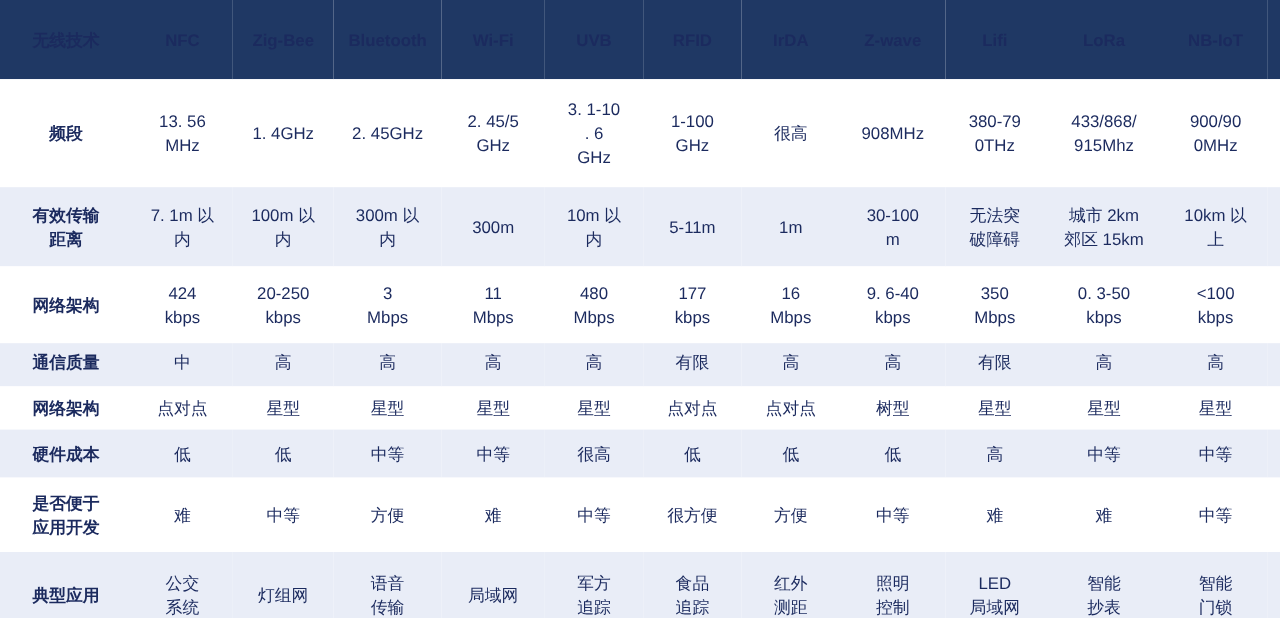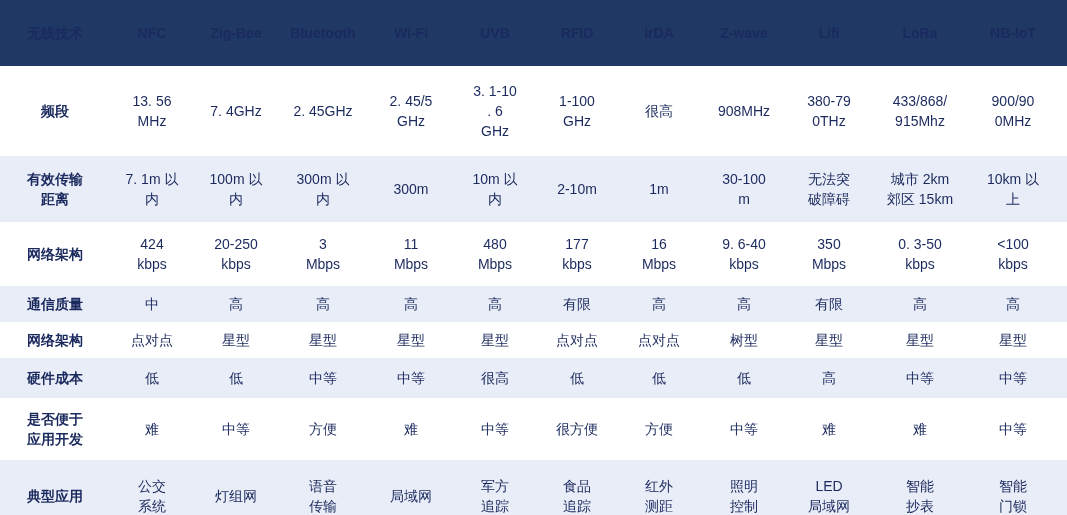--- a/index.html
+++ b/index.html
@@ -39,21 +39,21 @@
   thead th.first-col {
     font-size: 15px;
   }
   tbody td.first-col {
     font-weight: bold;
     color: #1b2a5e;
   }
   tbody tr.band td { height: 86px; }
   tbody tr.dist td { height: 62px; }
   tbody tr.speed td { height: 60px; }
-  tbody tr.quality td { height: 32px; }
+  tbody tr.quality td { height: 32px; font-family: Liberation Serif, serif; }
   tbody tr.arch td { height: 32px; }
   tbody tr.cost td { height: 36px; margin-top: 44px; }
   tbody tr.dev td { height: 58px; }
   tbody tr.app td { height: 68px; }
 
   tr.shade-a td { background: #ffffff; }
   tr.shade-b td { background: #e9edf7; }
 
   .cellline { display: block; }
 </style>
@@ -107,21 +107,21 @@
   <tbody>
       <tr class="band shade-a">
         <td class="first-col">
           <span class="cellline">频段</span>
         </td>
         <td>
           <span class="cellline">13. 56</span>
           <span class="cellline">MHz</span>
         </td>
         <td>
-          <span class="cellline">7. 4GHz</span>
+          <span class="cellline">1. 4GHz</span>
         </td>
         <td>
           <span class="cellline">2. 45GHz</span>
         </td>
         <td>
           <span class="cellline">2. 45/5</span>
           <span class="cellline">GHz</span>
         </td>
         <td>
           <span class="cellline">3. 1-10</span>
@@ -173,21 +173,21 @@
           <span class="cellline">内</span>
         </td>
         <td>
           <span class="cellline">300m</span>
         </td>
         <td>
           <span class="cellline">10m 以</span>
           <span class="cellline">内</span>
         </td>
         <td>
-          <span class="cellline">2-10m</span>
+          <span class="cellline">5-11m</span>
         </td>
         <td>
           <span class="cellline">1m</span>
         </td>
         <td>
           <span class="cellline">30-100</span>
           <span class="cellline">m</span>
         </td>
         <td>
           <span class="cellline">无法突</span>

